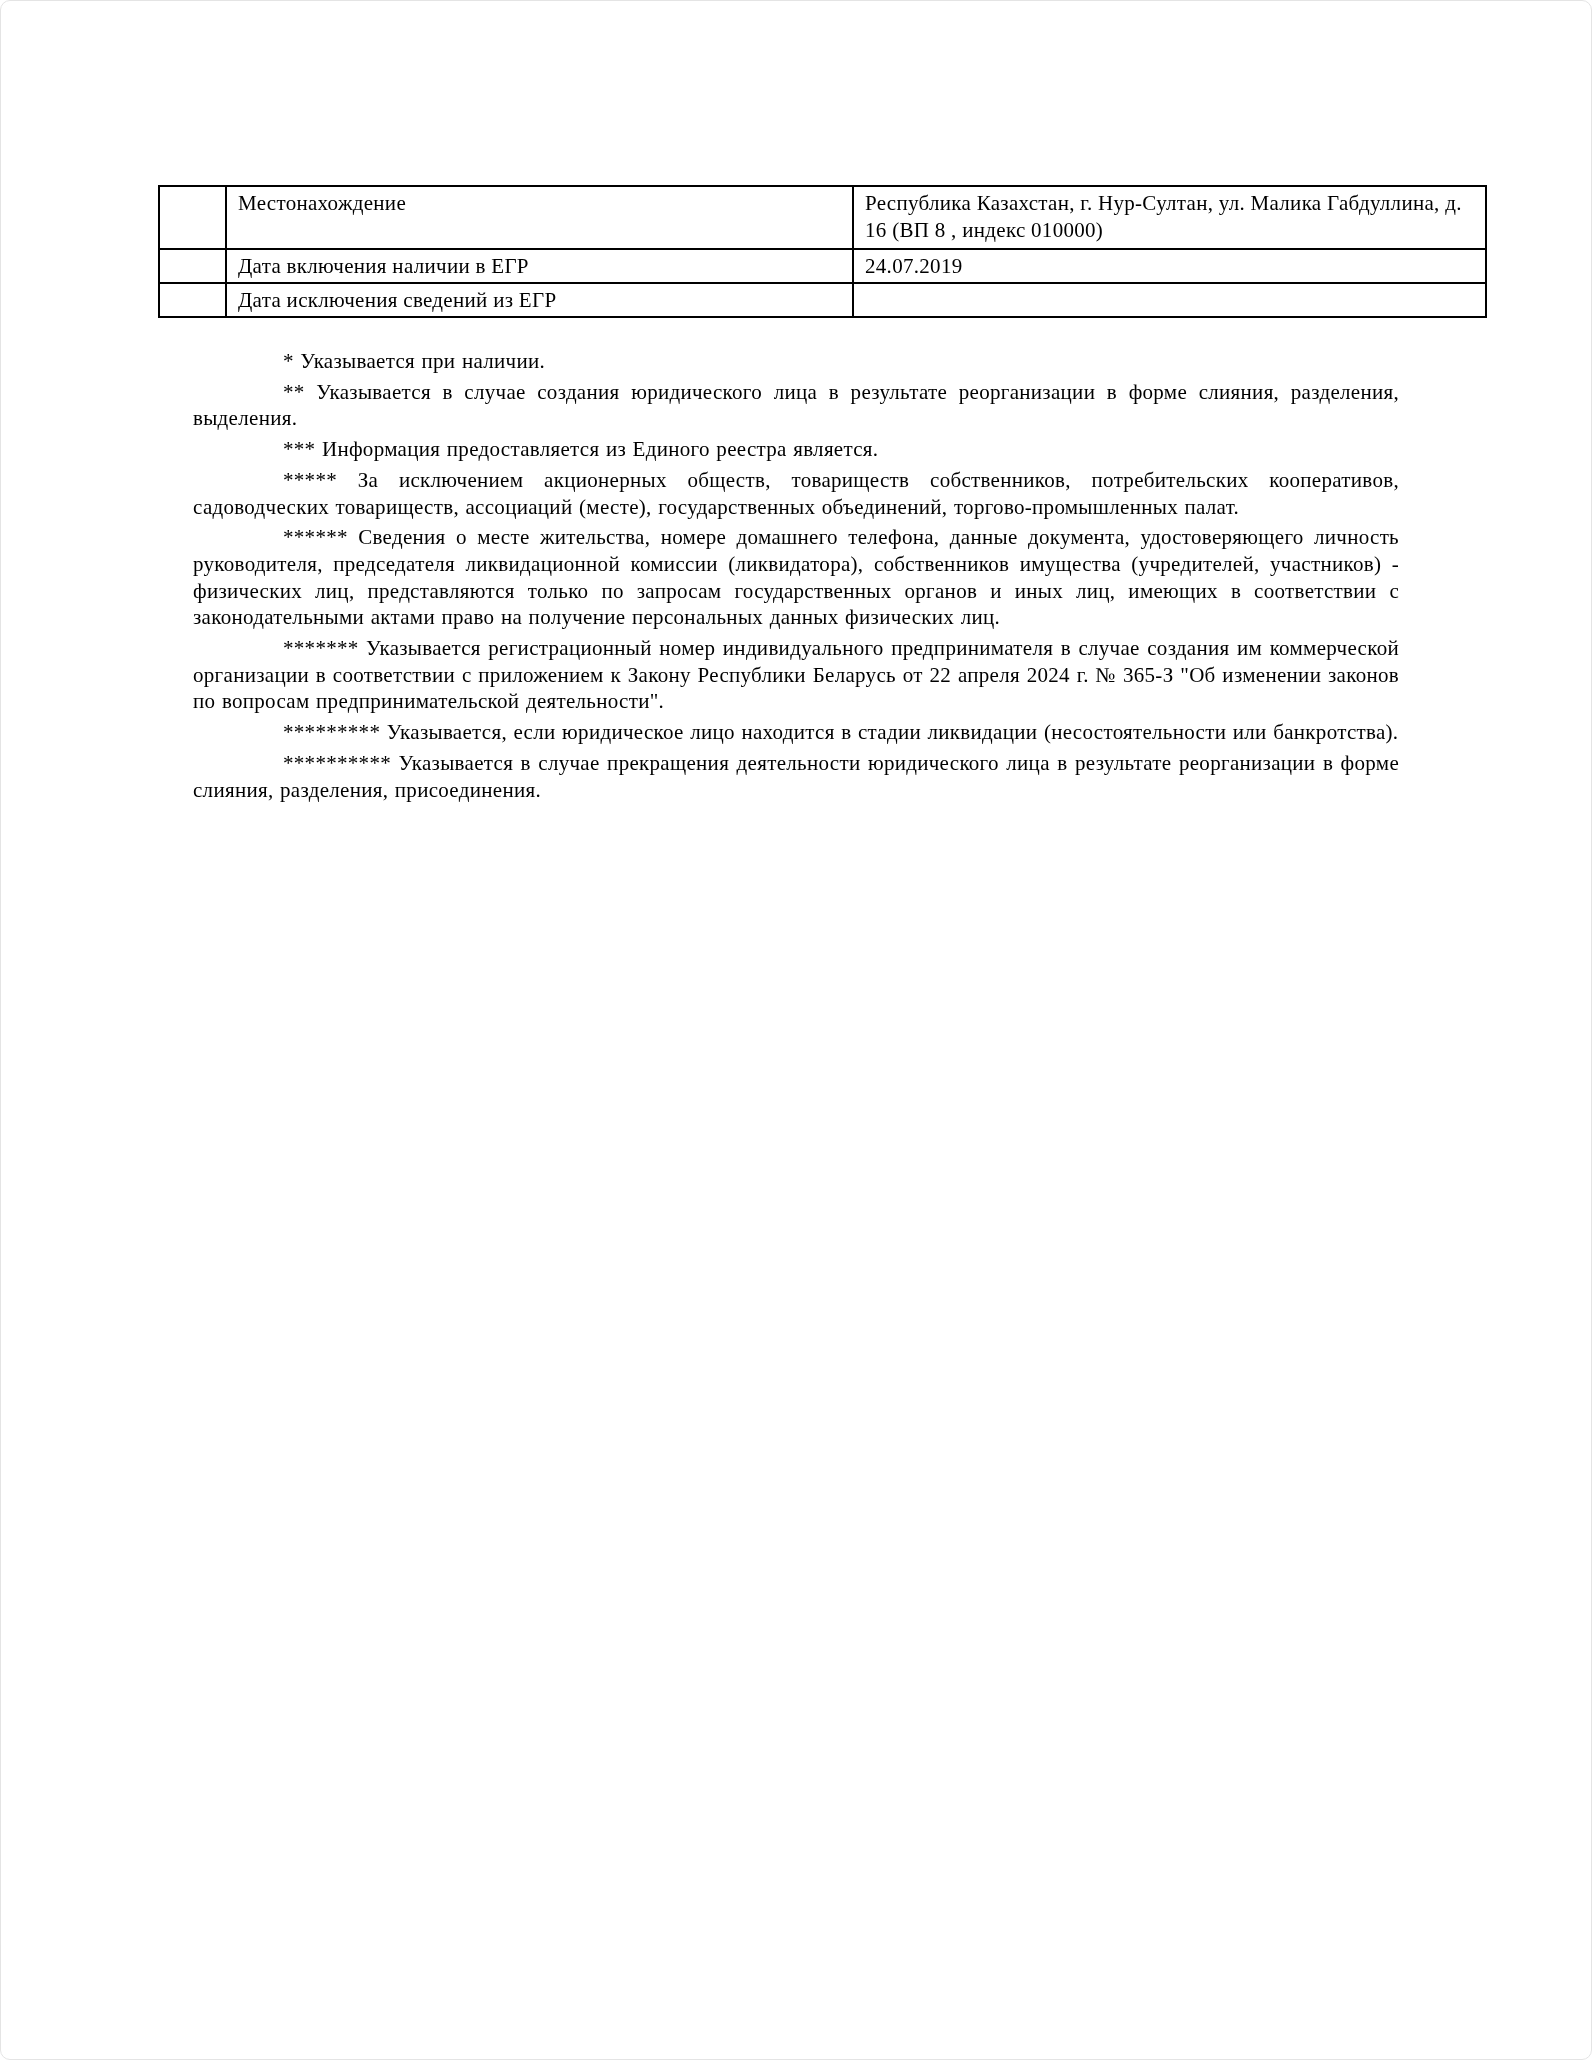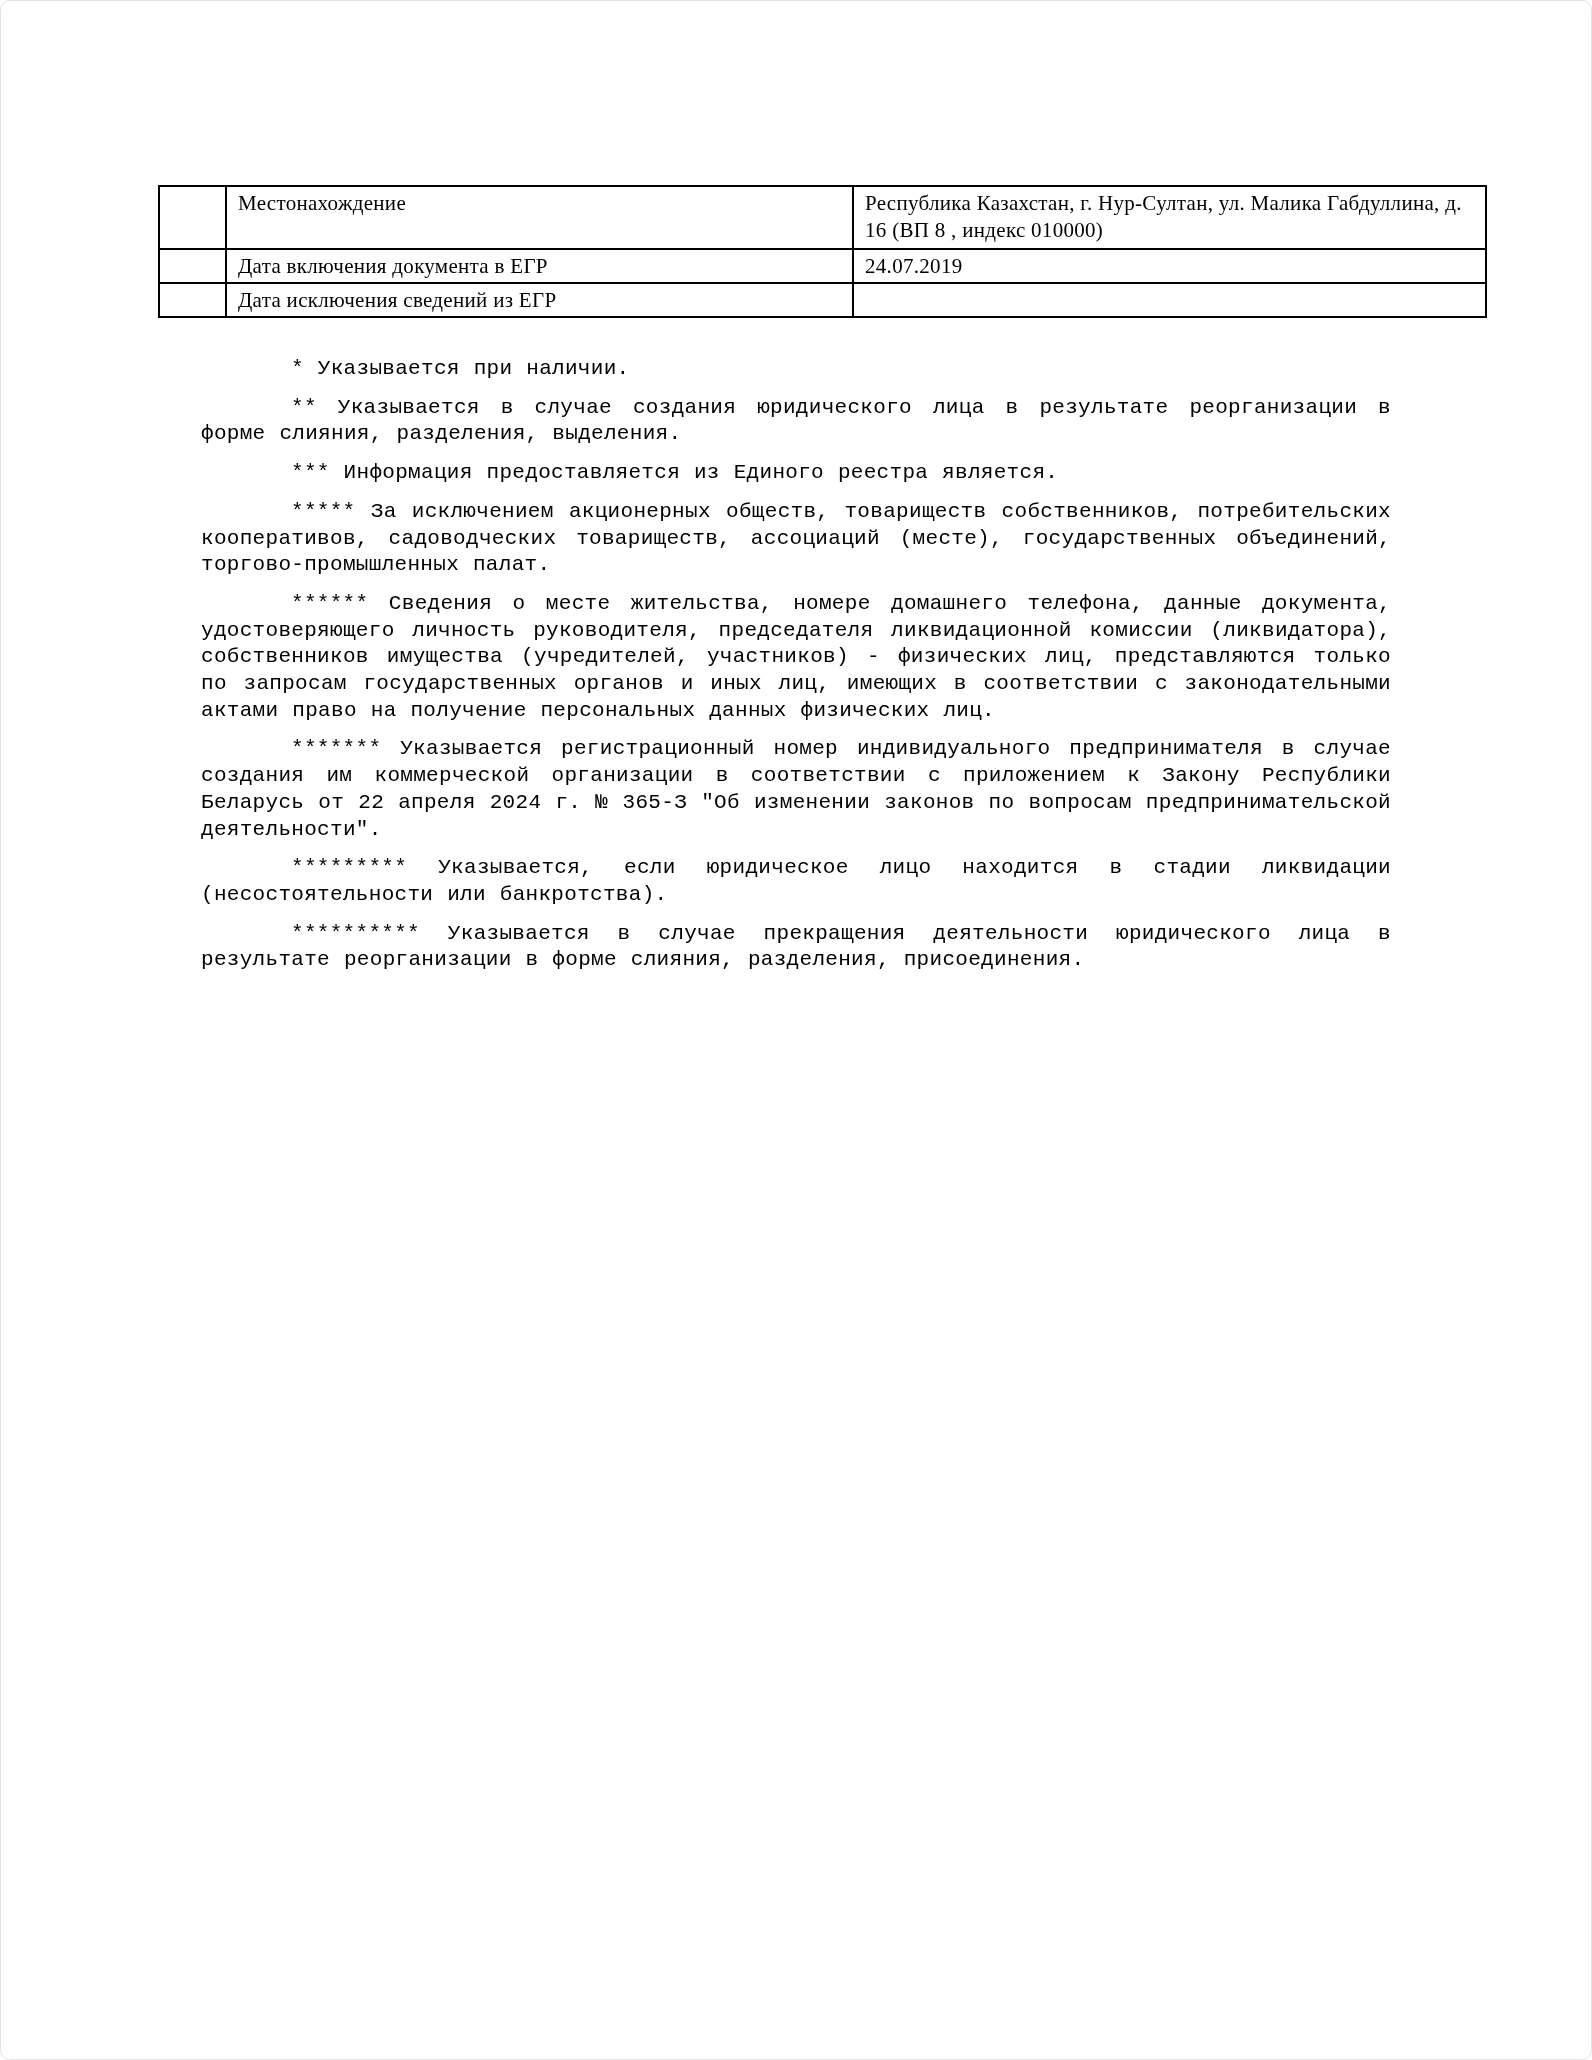--- a/index.html
+++ b/index.html
@@ -46,25 +46,24 @@
   .footnotes {
     position: absolute;
     left: 188px;
     top: 343px;
     width: 1214px;
     font-size: 21px;
     line-height: 26.7px;
     letter-spacing: 0.3px;
   }
   .footnotes p {
-    margin: 12px;
+    margin: 4px;
     text-align: justify;
     text-indent: 90px;
     word-spacing: 1px;
-    font-family: Liberation Mono, monospace;
   }
 </style>
 </head>
 <body>
 
 <div class="page">
 
   <table class="registry">
     <colgroup>
       <col class="c-num">
@@ -72,21 +71,21 @@
       <col class="c-value">
     </colgroup>
     <tbody>
       <tr class="r1">
         <td></td>
         <td>Местонахождение</td>
         <td>Республика Казахстан, г. Нур-Султан, ул. Малика Габдуллина, д. 16 (ВП 8 , индекс 010000)</td>
       </tr>
       <tr class="r2">
         <td></td>
-        <td>Дата включения документа в ЕГР</td>
+        <td>Дата включения наличии в ЕГР</td>
         <td>24.07.2019</td>
       </tr>
       <tr class="r3">
         <td></td>
         <td>Дата исключения сведений из ЕГР</td>
         <td></td>
       </tr>
     </tbody>
   </table>
 

